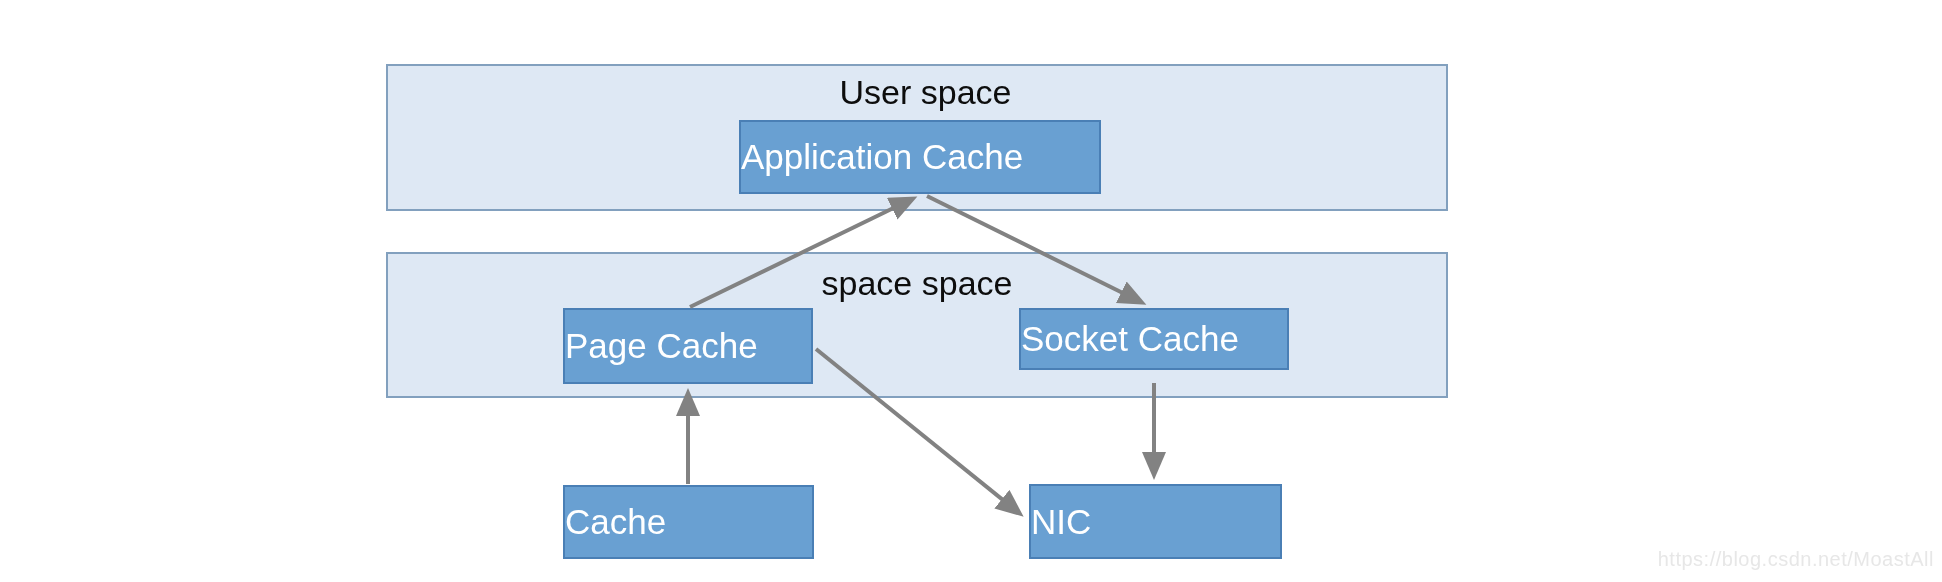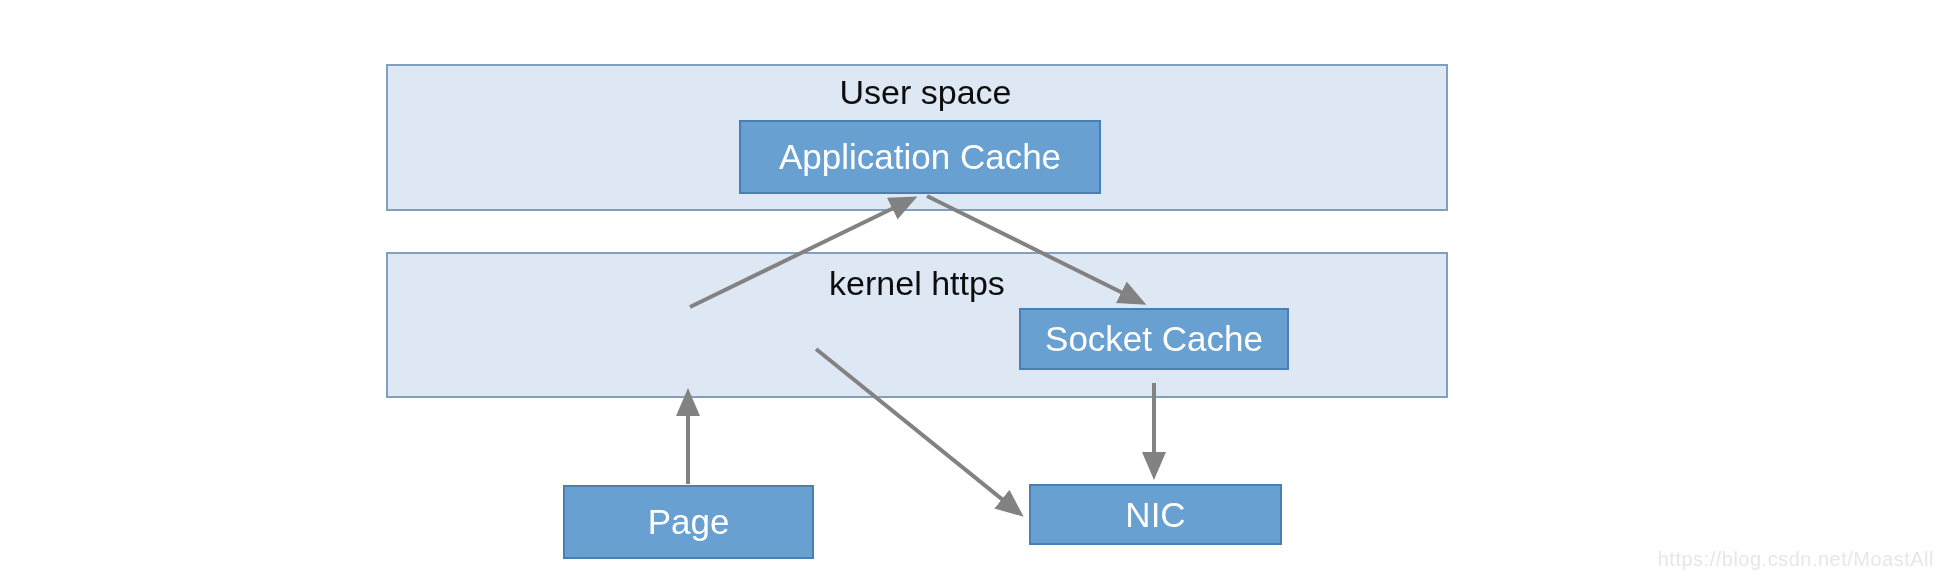--- a/index.html
+++ b/index.html
@@ -41,29 +41,28 @@
   .layer.kernel-space { left: 386px; top: 252px; width: 1062px; height: 146px; }
   .layer.user-space   .layer-title { padding-top: 6px; padding-left: 17px; }
   .layer.kernel-space .layer-title { padding-top: 9px; }
   .node {
     position: absolute;
     box-sizing: border-box;
     background: var(--node-fill);
     border: 2px solid var(--node-border);
     display: flex;
     align-items: center;
-    justify-content: center;
     font-size: 35px;
     color: var(--node-text);
   }
   .node.application-cache { left: 739px;  top: 120px; width: 362px; height: 74px; }
   .node.page-cache        { left: 563px;  top: 308px; width: 250px; height: 76px; }
   .node.socket-cache      { left: 1019px; top: 308px; width: 270px; height: 62px; }
   .node.file              { left: 563px;  top: 485px; width: 251px; height: 74px; }
-  .node.nic               { left: 1029px; top: 484px; width: 253px; height: 61px; }
+  .node.nic               { left: 1029px; top: 484px; width: 253px; height: 75px; }
   .edges-overlay {
     position: absolute;
     left: 0; top: 0;
     width: 1942px;
     height: 582px;
     pointer-events: none;
   }
   .edge {
     stroke: var(--arrow);
     stroke-width: 4;
@@ -83,34 +82,37 @@
 </head>
 <body>
 
 <div class="canvas">
 
   <div class="layer user-space">
     <div class="layer-title">User space</div>
   </div>
 
   <div class="layer kernel-space">
-    <div class="layer-title">kernel https</div>
+    <div class="layer-title">space space</div>
   </div>
 
   <div class="node application-cache">
     <span>Application Cache</span>
   </div>
 
+  <div class="node page-cache">
+    <span>Page Cache</span>
+  </div>
 
   <div class="node socket-cache">
     <span>Socket Cache</span>
   </div>
 
   <div class="node file">
-    <span>Page</span>
+    <span>Cache</span>
   </div>
 
   <div class="node nic">
     <span>NIC</span>
   </div>
 
   <svg class="edges-overlay" viewBox="0 0 1942 582" xmlns="http://www.w3.org/2000/svg">
     <defs>
       <marker id="arrow" markerUnits="strokeWidth" markerWidth="8" markerHeight="7" refX="5.5" refY="3" orient="auto">
         <path class="arrowhead" d="M0,0 L7,3 L0,6 Z"></path>

